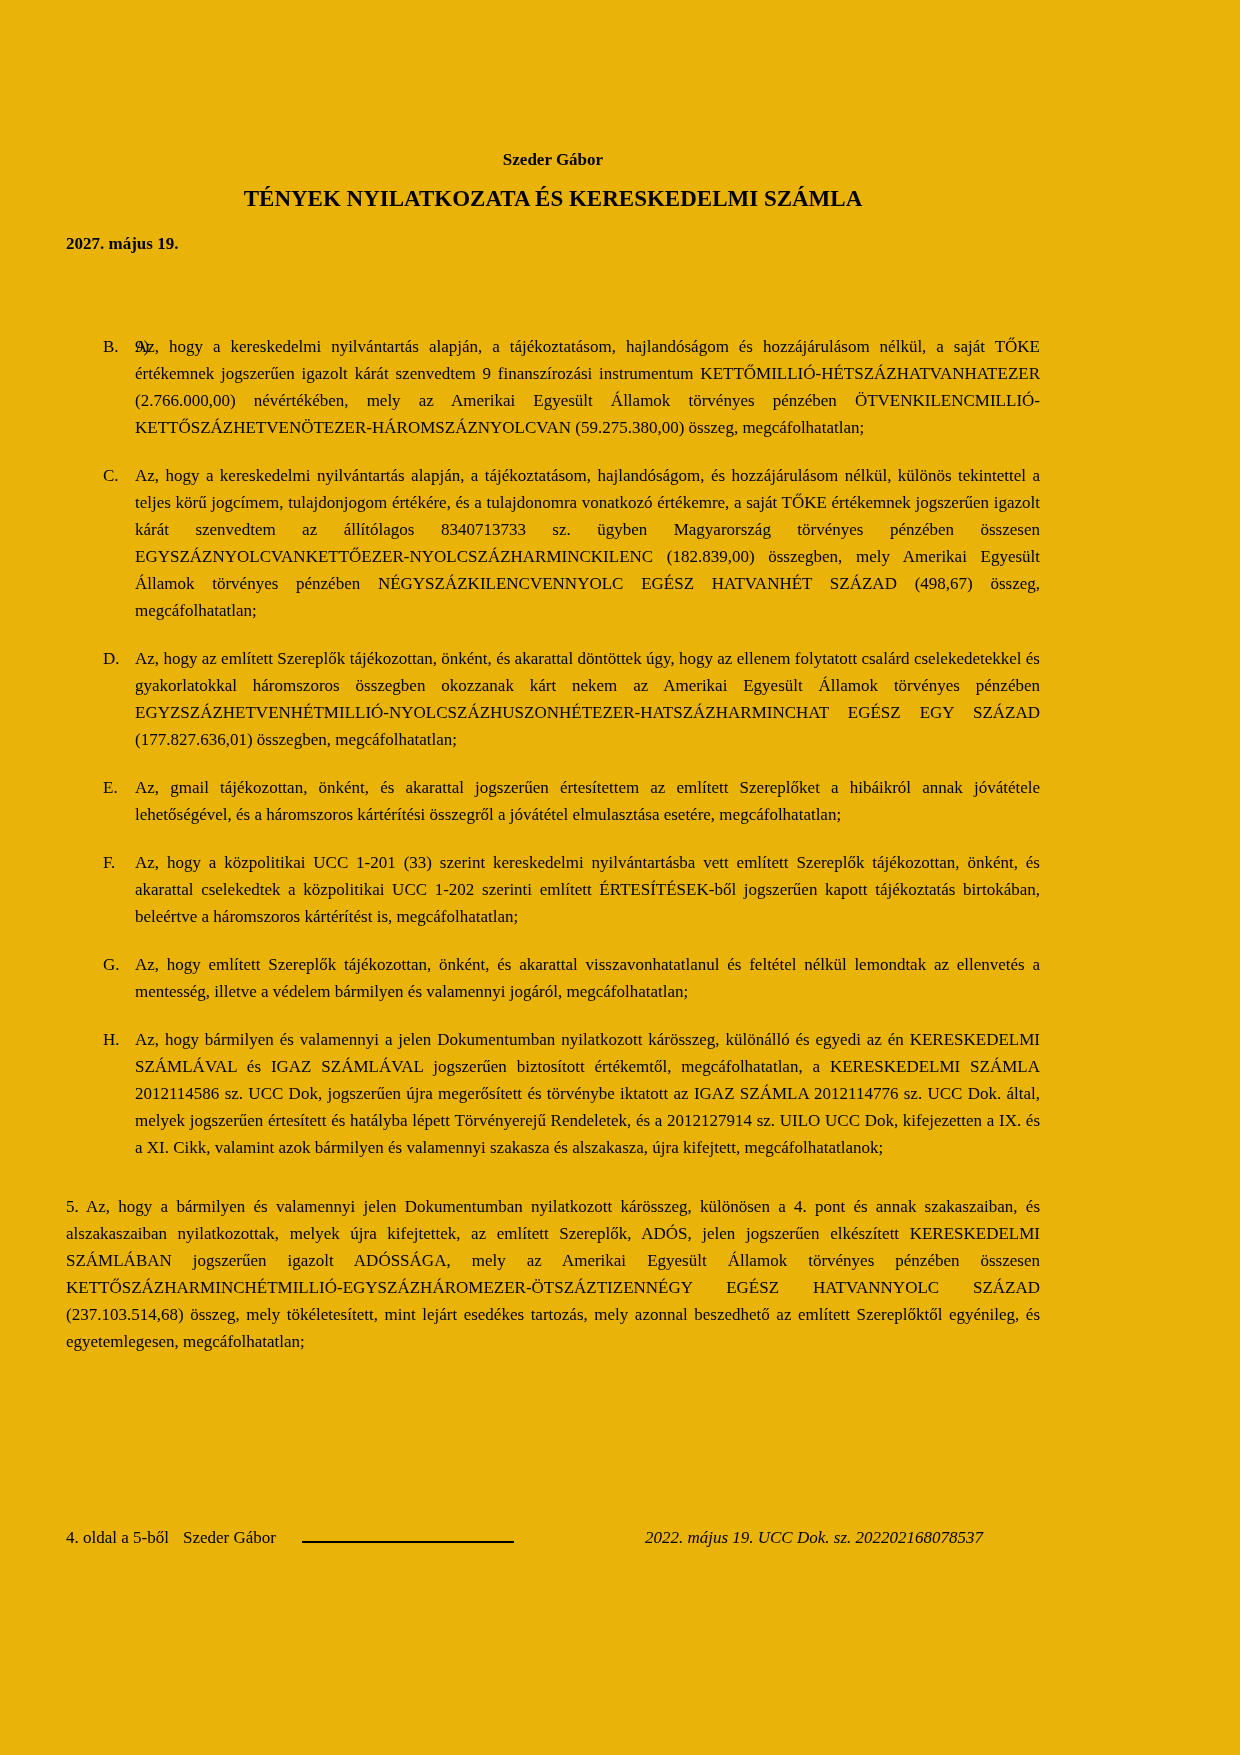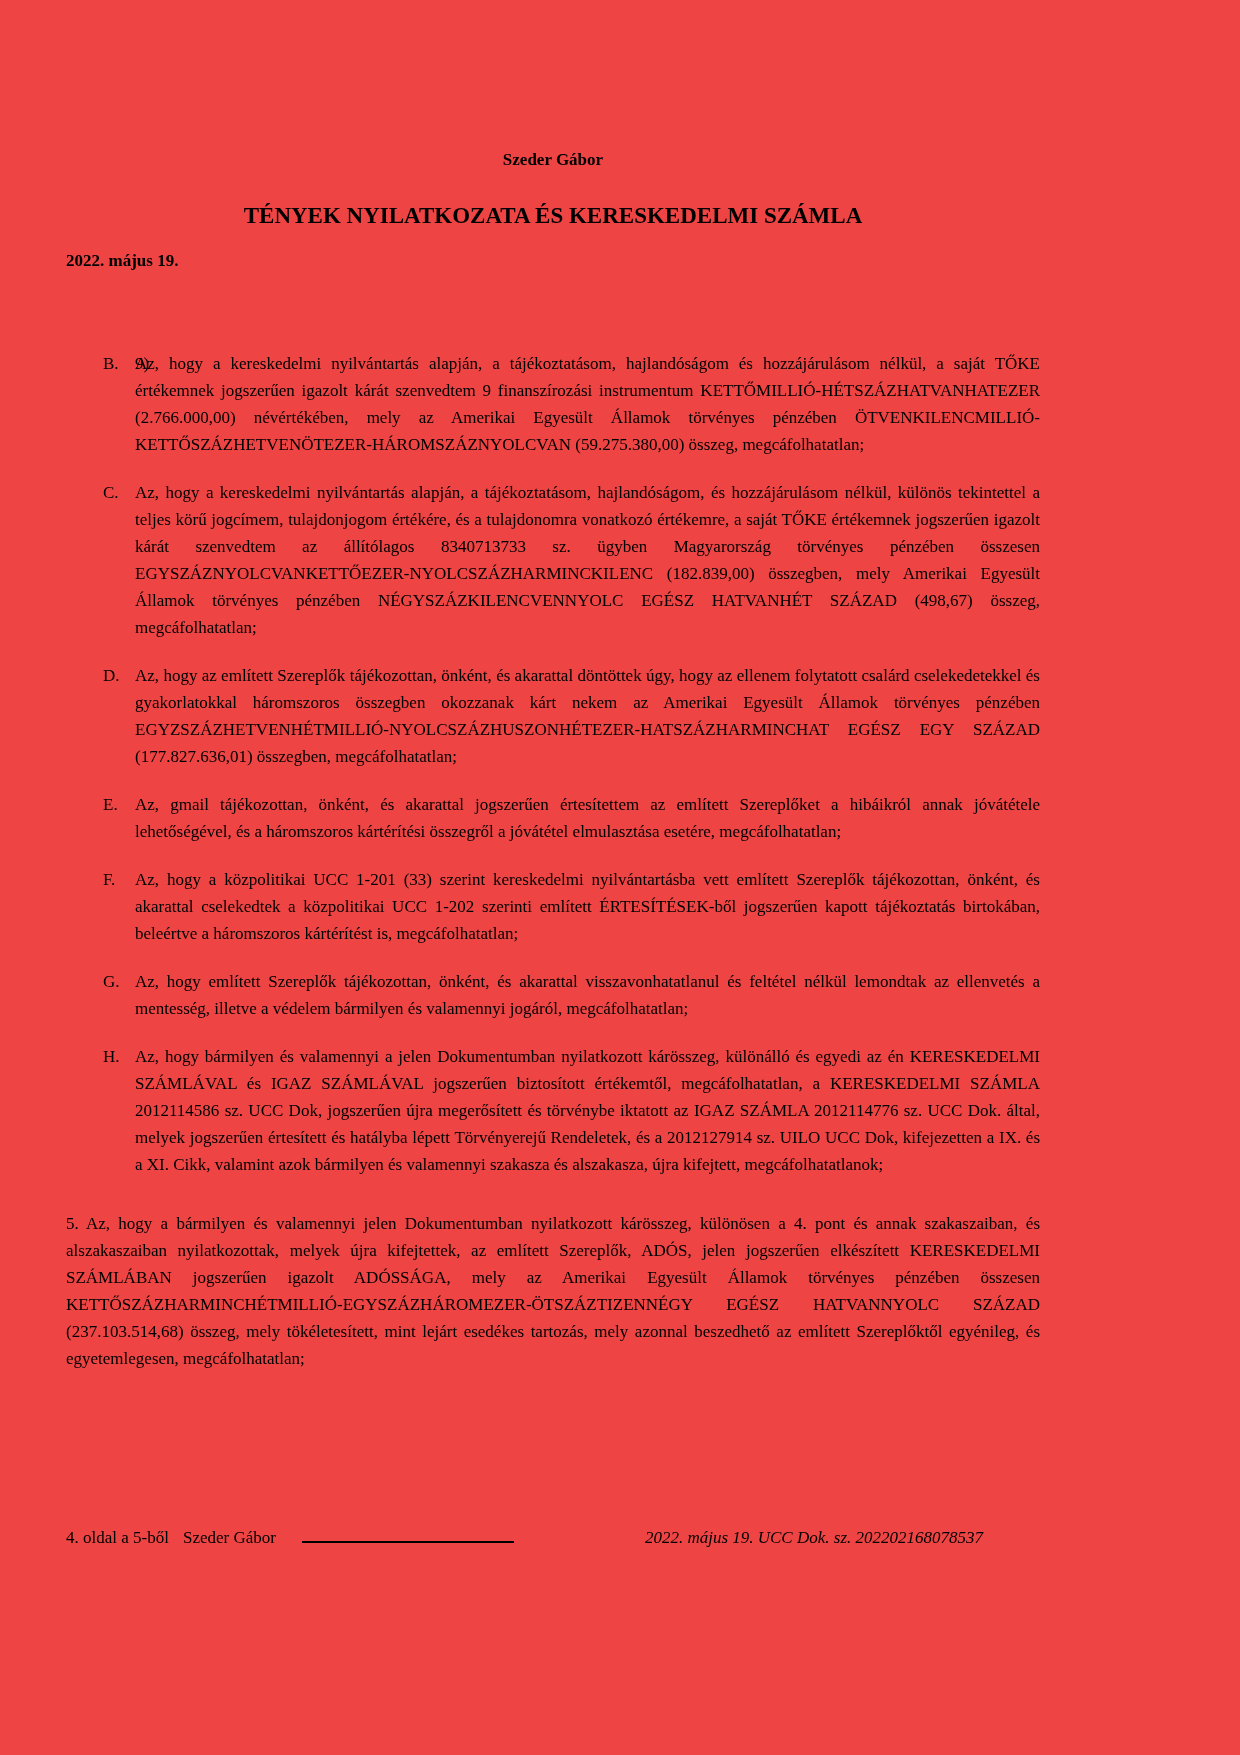--- a/index.html
+++ b/index.html
@@ -1,36 +1,36 @@
 <!DOCTYPE html>
 <html lang="hu"><head>
 <meta charset="utf-8">
 <style>
   html, body { margin: 0; padding: 0; background: #e8e8e8; }
   .page {
     position: relative;
     width: 1240px;
     height: 1755px;
     margin: 0 auto;
-    background: #ef4444;
+    background: #eab308;
     color: #000000;
     font-family: "Liberation Serif", "DejaVu Serif", serif;
     font-size: 17px;
     line-height: 27px;
     box-sizing: border-box;
     padding: 148px 200px 0 66px;
     overflow: hidden;
   }
   .letterhead { text-align: center; font-weight: bold; line-height: 23px; }
   .doc-title {
     text-align: center;
     font-weight: bold;
     font-size: 23px;
     line-height: 30px;
-    margin-top: 30px;
+    margin-top: 13px;
   }
   .doc-date { font-weight: bold; margin-top: 16px; }
   .items { margin-top: 76px; }
   .item { position: relative; padding-left: 69px; text-align: justify; margin-bottom: 21px; }
   .item .marker { position: absolute; left: 37px; top: 0; }
   .item.item-9 { padding-left: 104px; }
   .item.item-9 .marker { left: 69px; }
   .para5 { text-align: justify; margin-top: 32px; font-family: Liberation Serif, serif; }
   .footer {
     position: absolute;
@@ -55,21 +55,21 @@
 <body>
 
 <div class="page">
 
   <div class="letterhead">
     <div>Szeder Gábor</div>
   </div>
 
   <div class="doc-title">TÉNYEK NYILATKOZATA ÉS KERESKEDELMI SZÁMLA</div>
 
-  <div class="doc-date">2022. május 19.</div>
+  <div class="doc-date">2027. május 19.</div>
 
   <div class="items">
 
     <div class="item item-9">
       <span class="marker">9)</span>
     </div>
 
     <div class="item">
       <span class="marker">B.</span>
       <div>Az, hogy a kereskedelmi nyilvántartás alapján, a tájékoztatásom, hajlandóságom és hozzájárulásom nélkül, a saját TŐKE értékemnek jogszerűen igazolt kárát szenvedtem 9 finanszírozási instrumentum KETTŐMILLIÓ-HÉTSZÁZHATVANHATEZER (2.766.000,00) névértékében, mely az Amerikai Egyesült Államok törvényes pénzében ÖTVENKILENCMILLIÓ-KETTŐSZÁZHETVENÖTEZER-HÁROMSZÁZNYOLCVAN (59.275.380,00) összeg, megcáfolhatatlan;</div>

